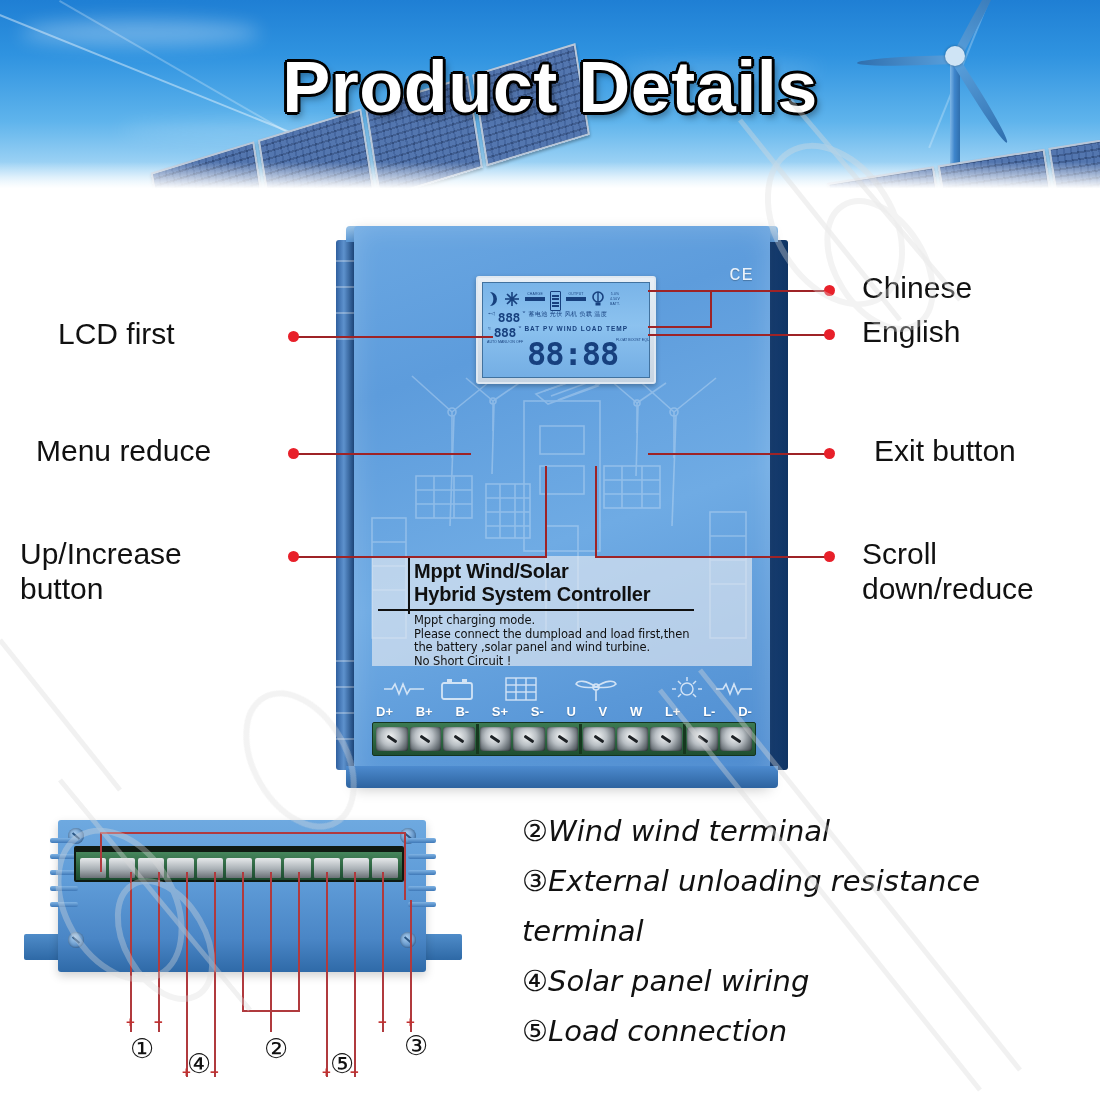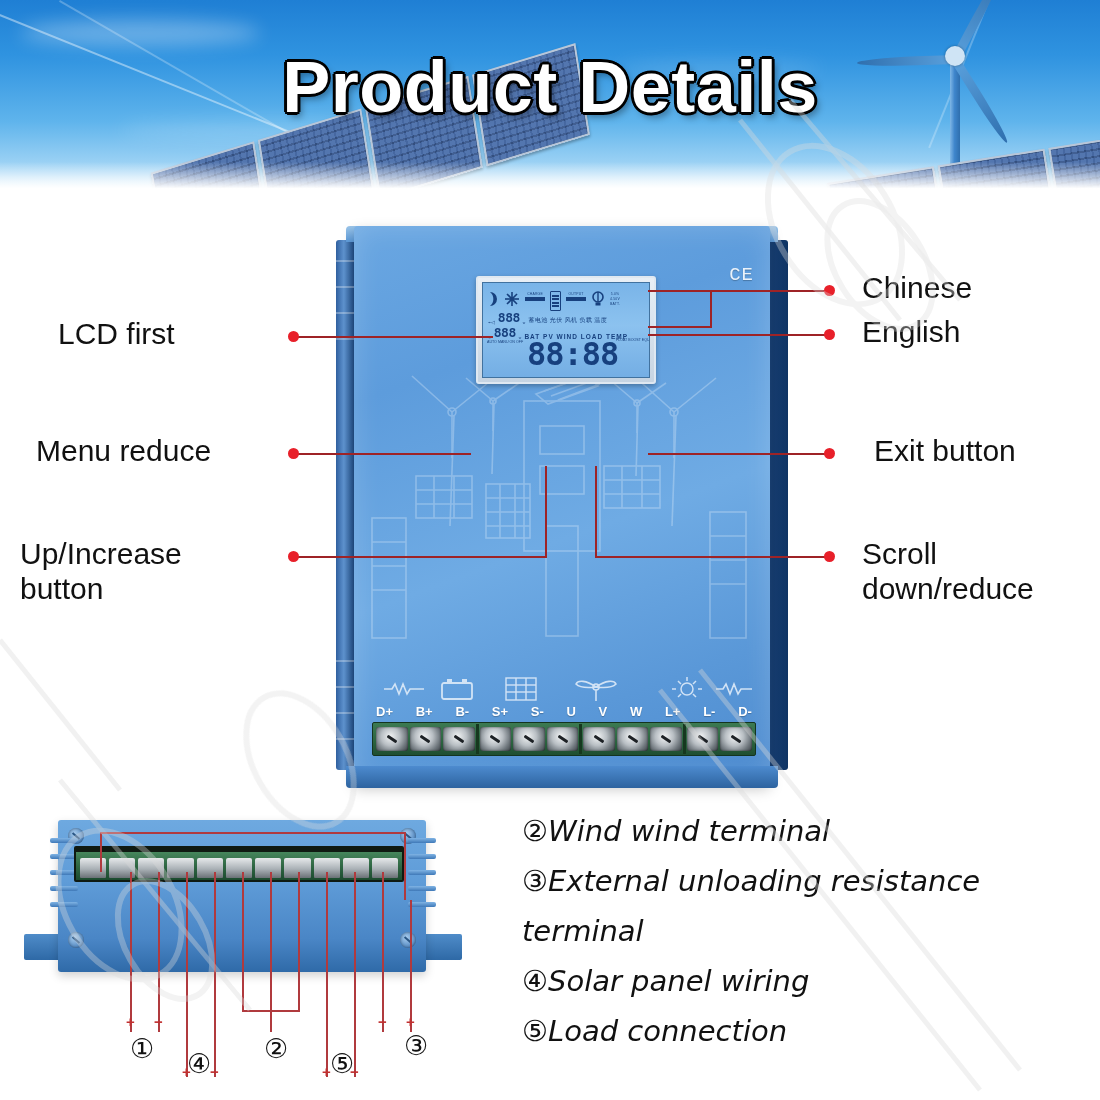--- a/index.html
+++ b/index.html
@@ -161,21 +161,21 @@
   }
   .lcd-ic { display:flex; flex-direction:column; align-items:center; justify-content:center; }
   .seg-bar { width:20px; height:4px; background:#17407e; margin:1px 0; }
   .mini-lbl { font-size:3.4px; color:#17407e; letter-spacing:.2px; line-height:4px; white-space:nowrap; }
   .batt-icon {
     width:11px; height:20px; border:1.4px solid #17407e; border-radius:1px;
     display:flex; flex-direction:column; justify-content:space-evenly; padding:1px;
   }
   .batt-icon i { display:block; height:2px; background:#17407e; }
   #lcd-row2, #lcd-row3 {
-    position:absolute; left:5px; display:flex; align-items:flex-end; gap:3px;
+    position:absolute; left:5px; display:flex; align-items:flex-start; gap:3px;
   }
   #lcd-row2 { top:27px; }
   #lcd-row3 { top:42px; }
   .seg888 {
     font-family:"DejaVu Sans Mono", monospace;
     font-size:13px; font-weight:bold; color:#17407e; letter-spacing:-.5px;
   }
   .cn-labels, .en-labels {
     font-size:6px; color:#17407e; letter-spacing:.4px; white-space:nowrap;
   }
@@ -528,20 +528,30 @@
 OFF</div>
         <div id="lcd-main">88:88</div>
         <div class="lcd-side r">FLOAT
 BOOST
 EQUAL
 DUMP</div>
       </div>
     </div>
 
 
+    <div id="plate">
+      <div class="vbar"></div>
+      <div class="plate-h">Mppt Wind/Solar</div>
+      <div class="plate-h">Hybrid System Controller</div>
+      <div class="plate-rule"></div>
+      <div class="plate-body" style="white-space:pre-line">Mppt charging mode.
+Please connect the dumpload and load first,then
+the battery ,solar panel and wind turbine.
+No Short Circuit !</div>
+    </div>
 
     <div id="term-icons">
       <svg class="ticon" style="left:6px;top:6px" width="40" height="14" viewBox="0 0 40 14">
         <path d="M0 7 H8 L11 2 L15 12 L19 2 L23 12 L26 7 H40" fill="none" stroke="#dbe9f8" stroke-width="1.6"></path>
       </svg>
       <svg class="ticon" style="left:62px;top:1px" width="34" height="24" viewBox="0 0 34 24">
         <rect x="2" y="6" width="30" height="16" rx="2" fill="none" stroke="#dbe9f8" stroke-width="1.8"></rect>
         <rect x="7" y="2" width="5" height="4" fill="#dbe9f8"></rect>
           <rect x="22" y="2" width="5" height="4" fill="#dbe9f8"></rect>
       </svg>

